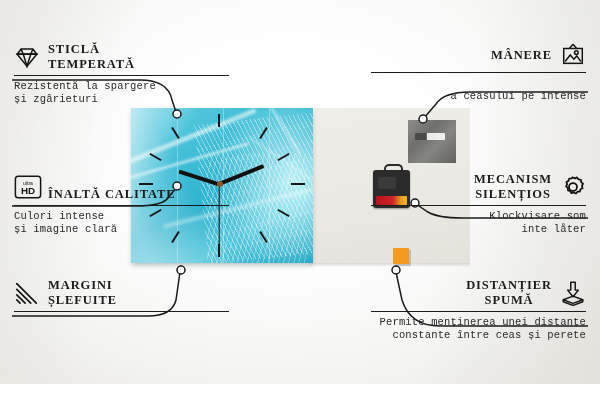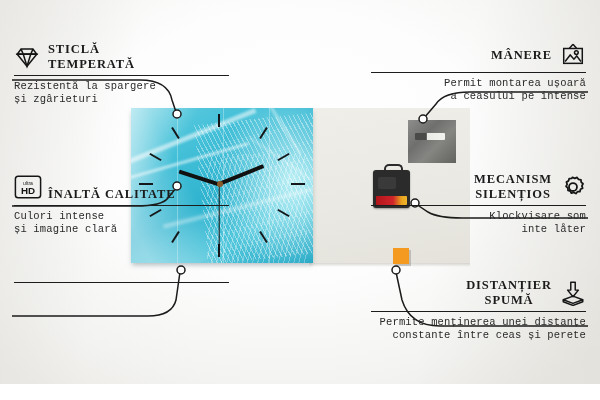--- a/index.html
+++ b/index.html
@@ -220,40 +220,54 @@
       </span>
     </div>
     <div class="rule"></div>
     <div class="desc">
       <span>Culori intense</span><br>
       <span>și imagine clară</span>
     </div>
   </div>
 
   <div class="feat left" style="left:14px;top:278px;">
+    <div class="head">
+      <span class="ico">
+        <svg viewBox="0 0 28 28" width="26" height="26" stroke="#151515" stroke-width="1.8" fill="none" stroke-linecap="round">
+          <path d="M3 4 L24 25"></path>
+          <path d="M3 10 L18 25"></path>
+          <path d="M3 16 L12 25"></path>
+          <path d="M3 21.5 L6.5 25"></path>
+        </svg>
+      </span>
+      <span class="title">
+        <span>MARGINI</span><br>
+        <span>ȘLEFUITE</span>
+      </span>
+    </div>
     <div class="rule"></div>
   </div>
 
   <div class="feat right" style="left:371px;top:42px;">
     <div class="head">
       <span class="title">
         <span>MÂNERE</span><br>
       </span>
       <span class="ico">
         <svg viewBox="0 0 28 28" width="26" height="26" fill="none" stroke="#151515" stroke-width="1.6">
           <path d="M14 2.5 L10 7 M14 2.5 L18 7"></path>
           <rect x="4" y="7" width="20" height="16" stroke-width="1.6"></rect>
           <path d="M5.5 21 L11 14 L15 18.5 L18 15 L22.5 21"></path>
           <circle cx="17.6" cy="11.4" r="2"></circle>
         </svg>
       </span>
     </div>
     <div class="rule"></div>
     <div class="desc">
-      <span>Permit montarea ușoară</span><br>
+      <br>
       <span>a ceasului pe intense</span>
     </div>
   </div>
 
   <div class="feat right" style="left:371px;top:278px;">
     <div class="head">
       <span class="title">
         <span>DISTANȚIER</span><br>
         <span>SPUMĂ</span>
       </span>

